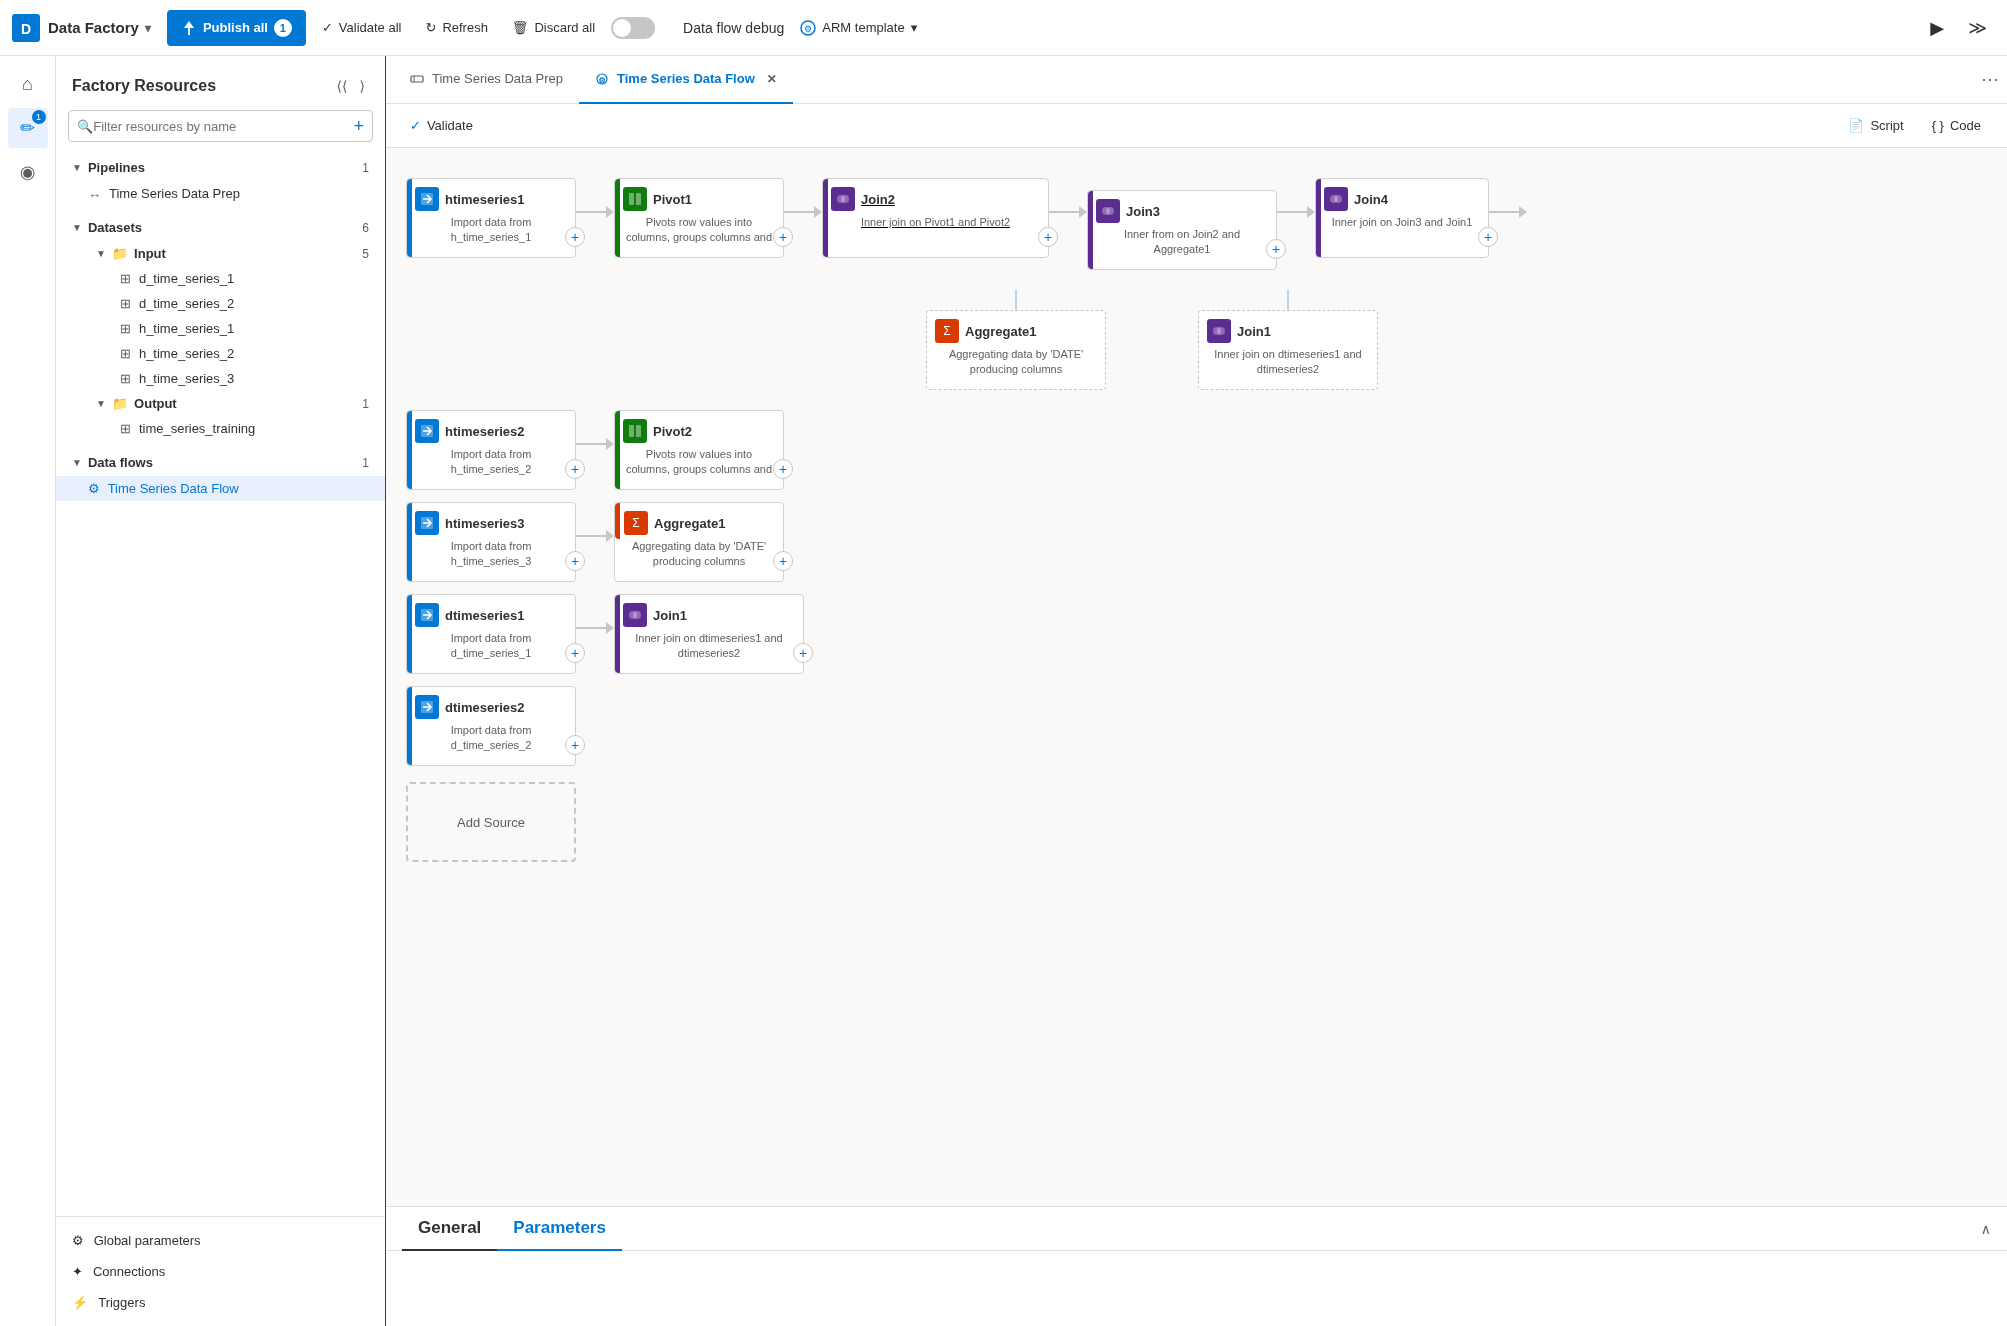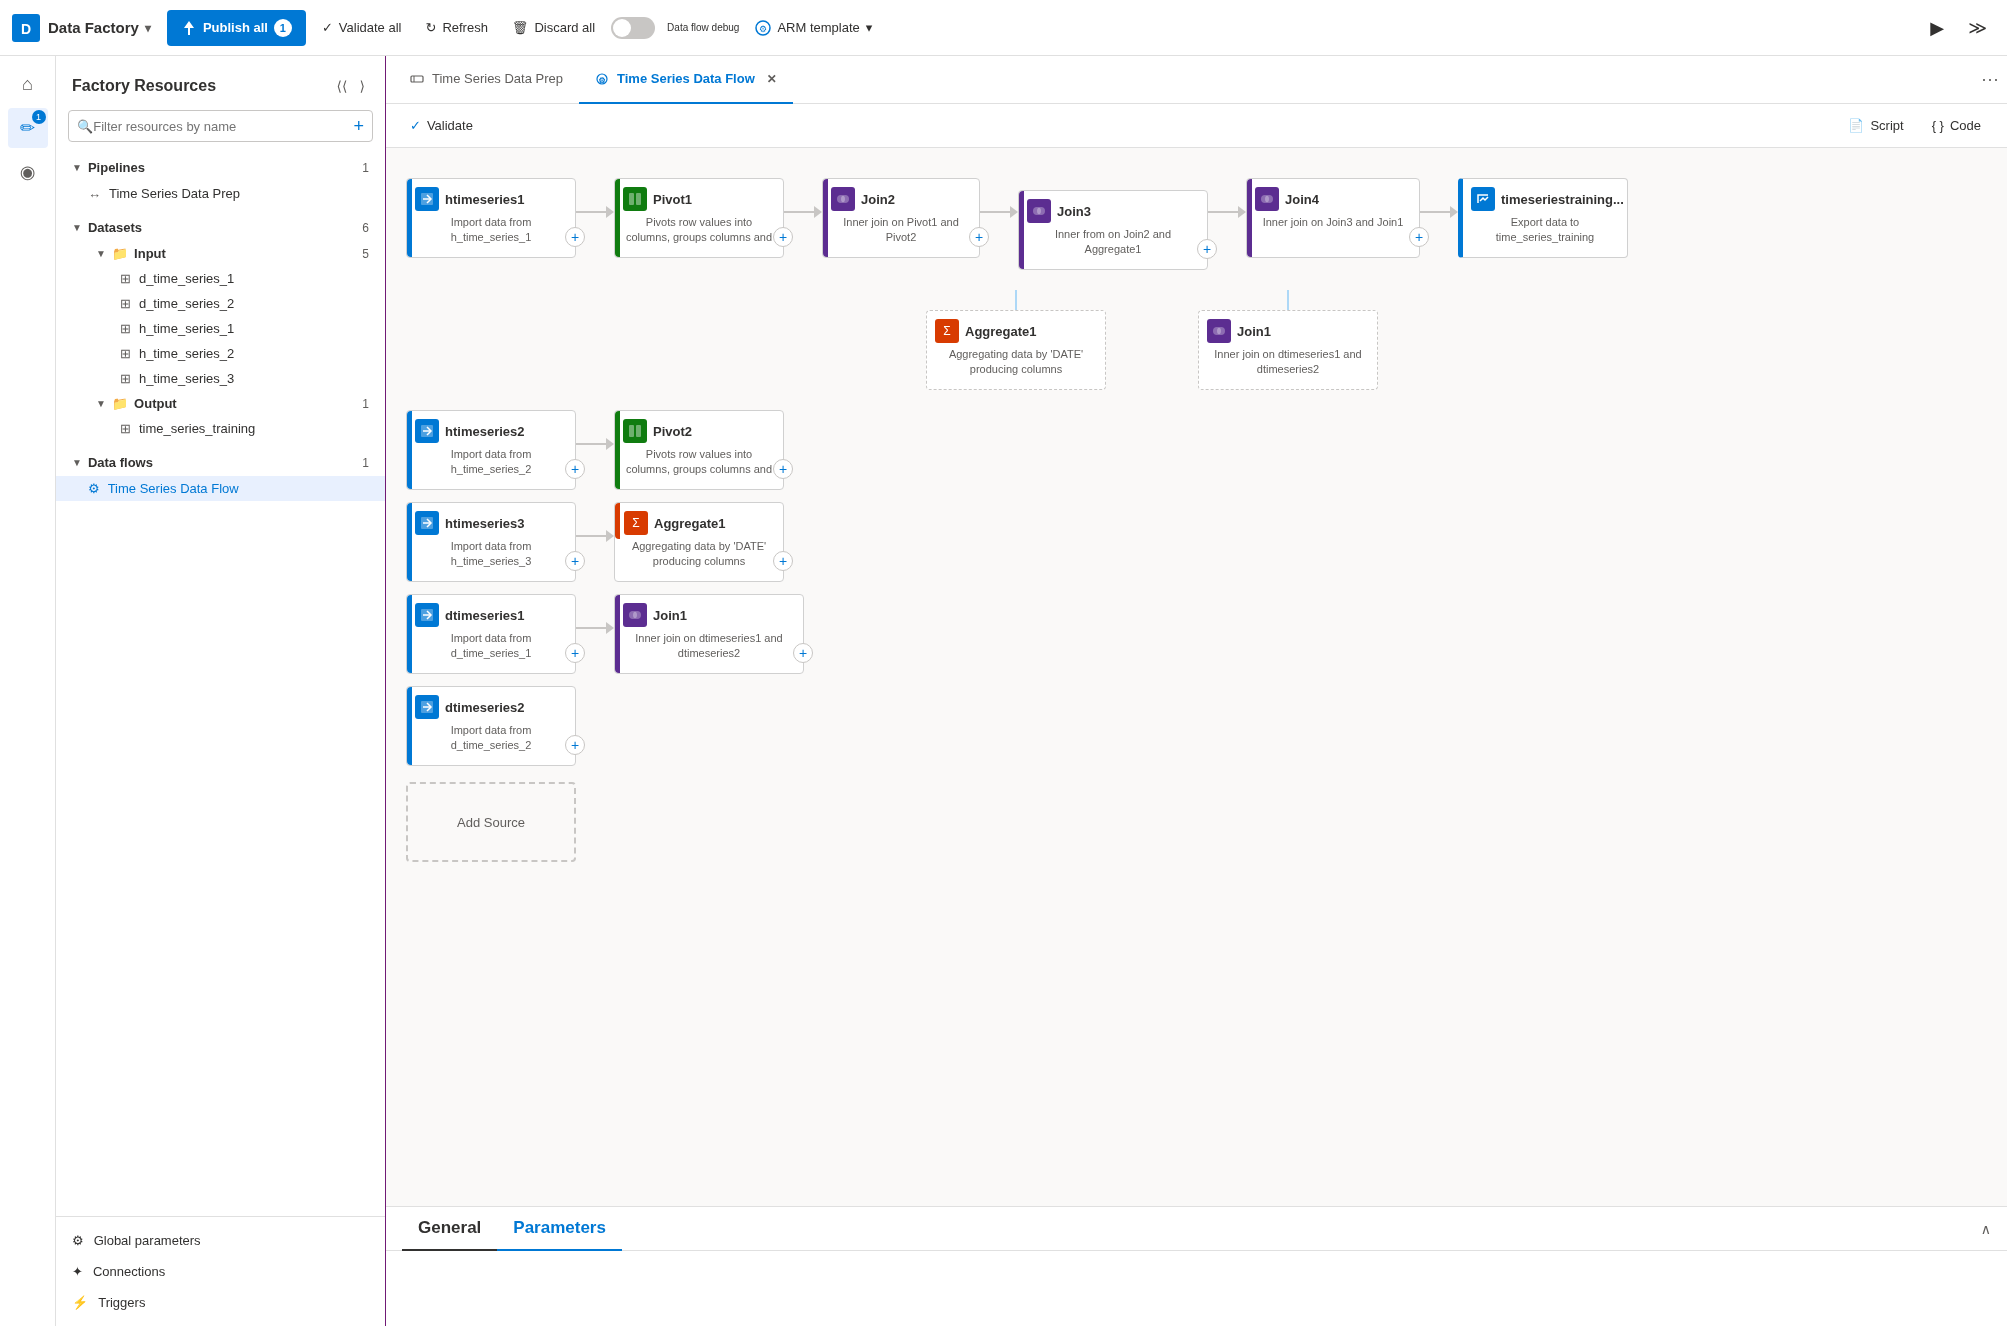--- a/index.html
+++ b/index.html
@@ -36,21 +36,21 @@
     }
     .toggle-switch {
       width: 44px; height: 22px; background: #ccc; border-radius: 11px;
       position: relative; cursor: pointer; transition: background 0.2s;
     }
     .toggle-switch.off { background: #c8c6c4; }
     .toggle-knob {
       width: 18px; height: 18px; background: #fff; border-radius: 50%;
       position: absolute; top: 2px; left: 2px; transition: left 0.2s;
     }
-    .debug-label { font-size: 10px; color: #323130; margin-left: 4px; }
+    .debug-label { font-size: 14px; color: #323130; margin-left: 20px; }
     .topbar-sep { flex: 1; }
     .topbar-right-btn {
       background: none; border: none; cursor: pointer;
       font-size: 18px; color: #323130; padding: 4px 8px;
     }
 
     
     .left-nav {
       position: absolute; left: 0; top: 56px; width: 56px; height: calc(100% - 56px);
       background: #fff; border-right: 1px solid #e0e0e0;
@@ -493,21 +493,21 @@
             </div>
             <div class="df-node-body">Pivots row values into columns, groups columns and</div>
             <div class="df-node-add">+</div>
           </div>
 
           <div style="display:flex; align-items:center; margin-top:28px;">
             <div style="width:30px; height:2px; background:#c8c6c4;"></div>
             <div style="width:0;height:0;border-top:6px solid transparent;border-bottom:6px solid transparent;border-left:8px solid #c8c6c4;"></div>
           </div>
 
-          <div class="df-node" style="width:158px;">
+          <div class="df-node" style="width:227px;text-decoration:underline;">
             <div class="df-node-left-bar purple"></div>
             <div class="df-node-header">
               <div class="df-node-icon purple">
                 <svg width="14" height="14" viewBox="0 0 14 14">
                     <circle cx="5" cy="7" r="4" fill="white" opacity="0.3"></circle>
                     <circle cx="9" cy="7" r="4" fill="white" opacity="0.3"></circle>
                   </svg>
               </div>
               <span class="df-node-title">Join2</span>
             </div>
@@ -553,32 +553,20 @@
             </div>
             <div class="df-node-body">Inner join on Join3 and Join1</div>
             <div class="df-node-add">+</div>
           </div>
 
           <div style="display:flex; align-items:center; margin-top:28px;">
             <div style="width:30px; height:2px; background:#c8c6c4;"></div>
             <div style="width:0;height:0;border-top:6px solid transparent;border-bottom:6px solid transparent;border-left:8px solid #c8c6c4;"></div>
           </div>
 
-          <div class="df-node" style="border-left: 5px solid #0078d4;">
-            <div class="df-node-header">
-              <div class="df-node-icon blue">
-                <svg width="14" height="14" viewBox="0 0 14 14">
-                    <polyline points="2,11 2,3 12,3" fill="none" stroke="white" stroke-width="1.5"></polyline>
-                    <polyline points="4,9 7,6 9,8 12,5" fill="none" stroke="white" stroke-width="1.5"></polyline>
-                  </svg>
-              </div>
-              <span class="df-node-title">timeseriestraining...</span>
-            </div>
-            <div class="df-node-body">Export data to time_series_training</div>
-          </div>
         </div>
 
         <div style="display:flex; margin-bottom:20px; margin-left:520px; gap:16px;">
 
           <div style="display:flex; flex-direction:column; align-items:center;">
             <div style="width:2px; height:20px; background:#add8f7; margin-bottom:0;"></div>
             <div class="df-node" style="width:180px; border: 1px dashed #c8c6c4;">
               <div class="df-node-header">
                 <div class="df-node-icon" style="background:#d83b01; color:white;">Σ</div>
                 <span class="df-node-title">Aggregate1</span>

